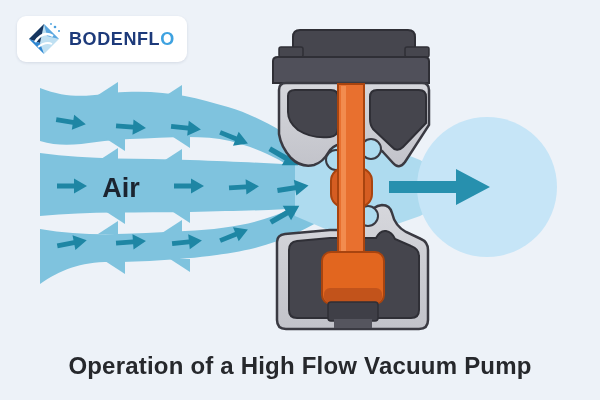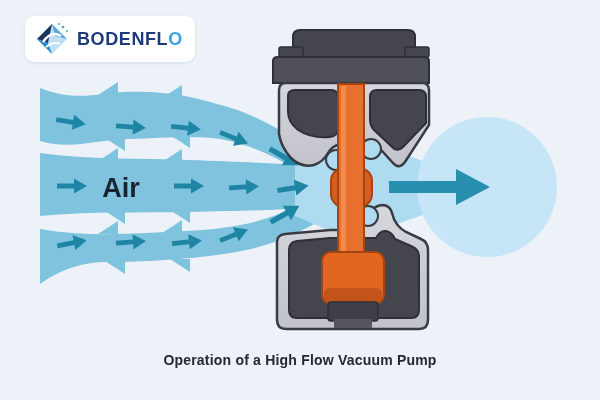--- a/index.html
+++ b/index.html
@@ -3,33 +3,33 @@
 <meta charset="utf-8">
 <style>
   html,body{margin:0;padding:0;}
   #stage{
     position:relative;width:600px;height:400px;overflow:hidden;
     background:#edf2f8;
     font-family:"Liberation Sans", sans-serif;
   }
   #scene{position:absolute;left:0;top:0;}
   .logo-card{
-    position:absolute;left:25px;top:16px;width:170px;height:46px;
+    position:absolute;left:17px;top:16px;width:170px;height:46px;
     background:#ffffff;border-radius:9px;
     box-shadow:0 1px 3px rgba(30,50,90,.12);
     display:flex;align-items:center;gap:7px;padding-left:9px;box-sizing:border-box;
   }
   .brand{
     font-size:18px;font-weight:800;letter-spacing:.6px;
     color:#1d3a7a;white-space:nowrap;
   }
   .brand .accent{color:#3ea2e0;}
   .caption{
     position:absolute;left:0;top:352px;width:600px;height:30px;
-    text-align:center;font-size:14px;font-weight:700;color:#26282c;
+    text-align:center;font-size:24px;font-weight:700;color:#26282c;
     letter-spacing:.2px;
   }
   .air-label{
     font-weight:700;font-size:27px;fill:#1b2430;
     font-family:"Liberation Sans", sans-serif;
   }
 </style>
 </head>
 <body>
 

